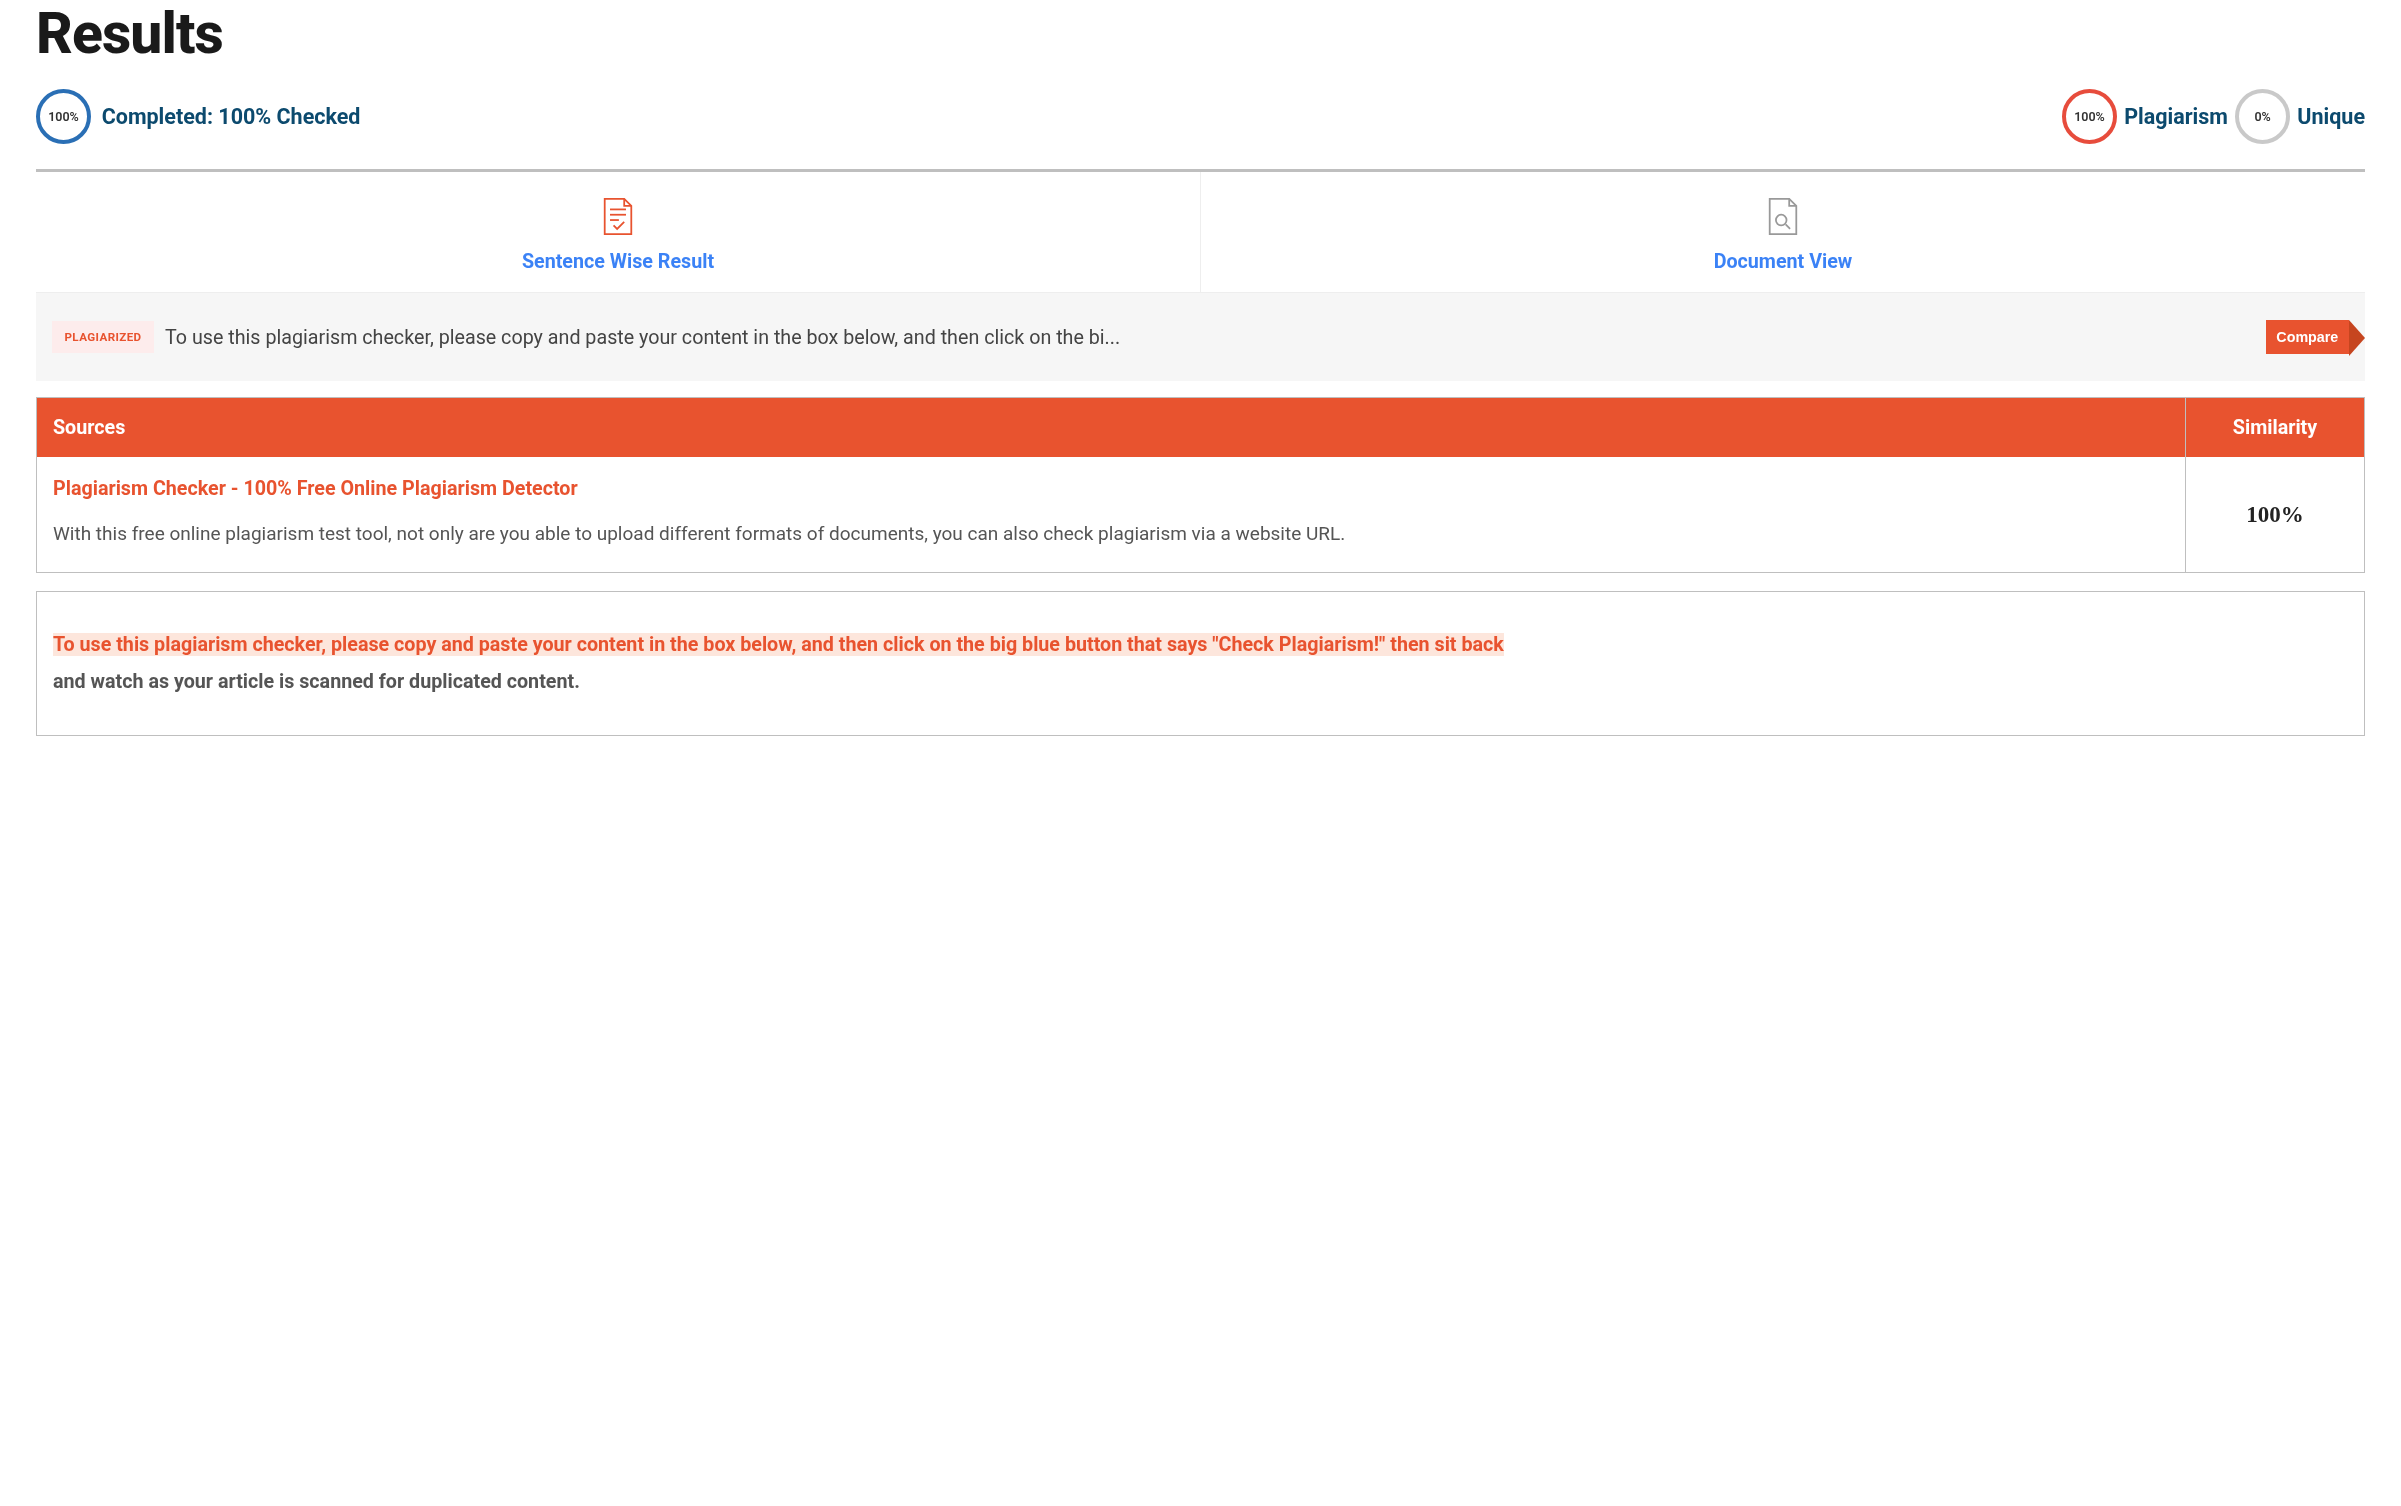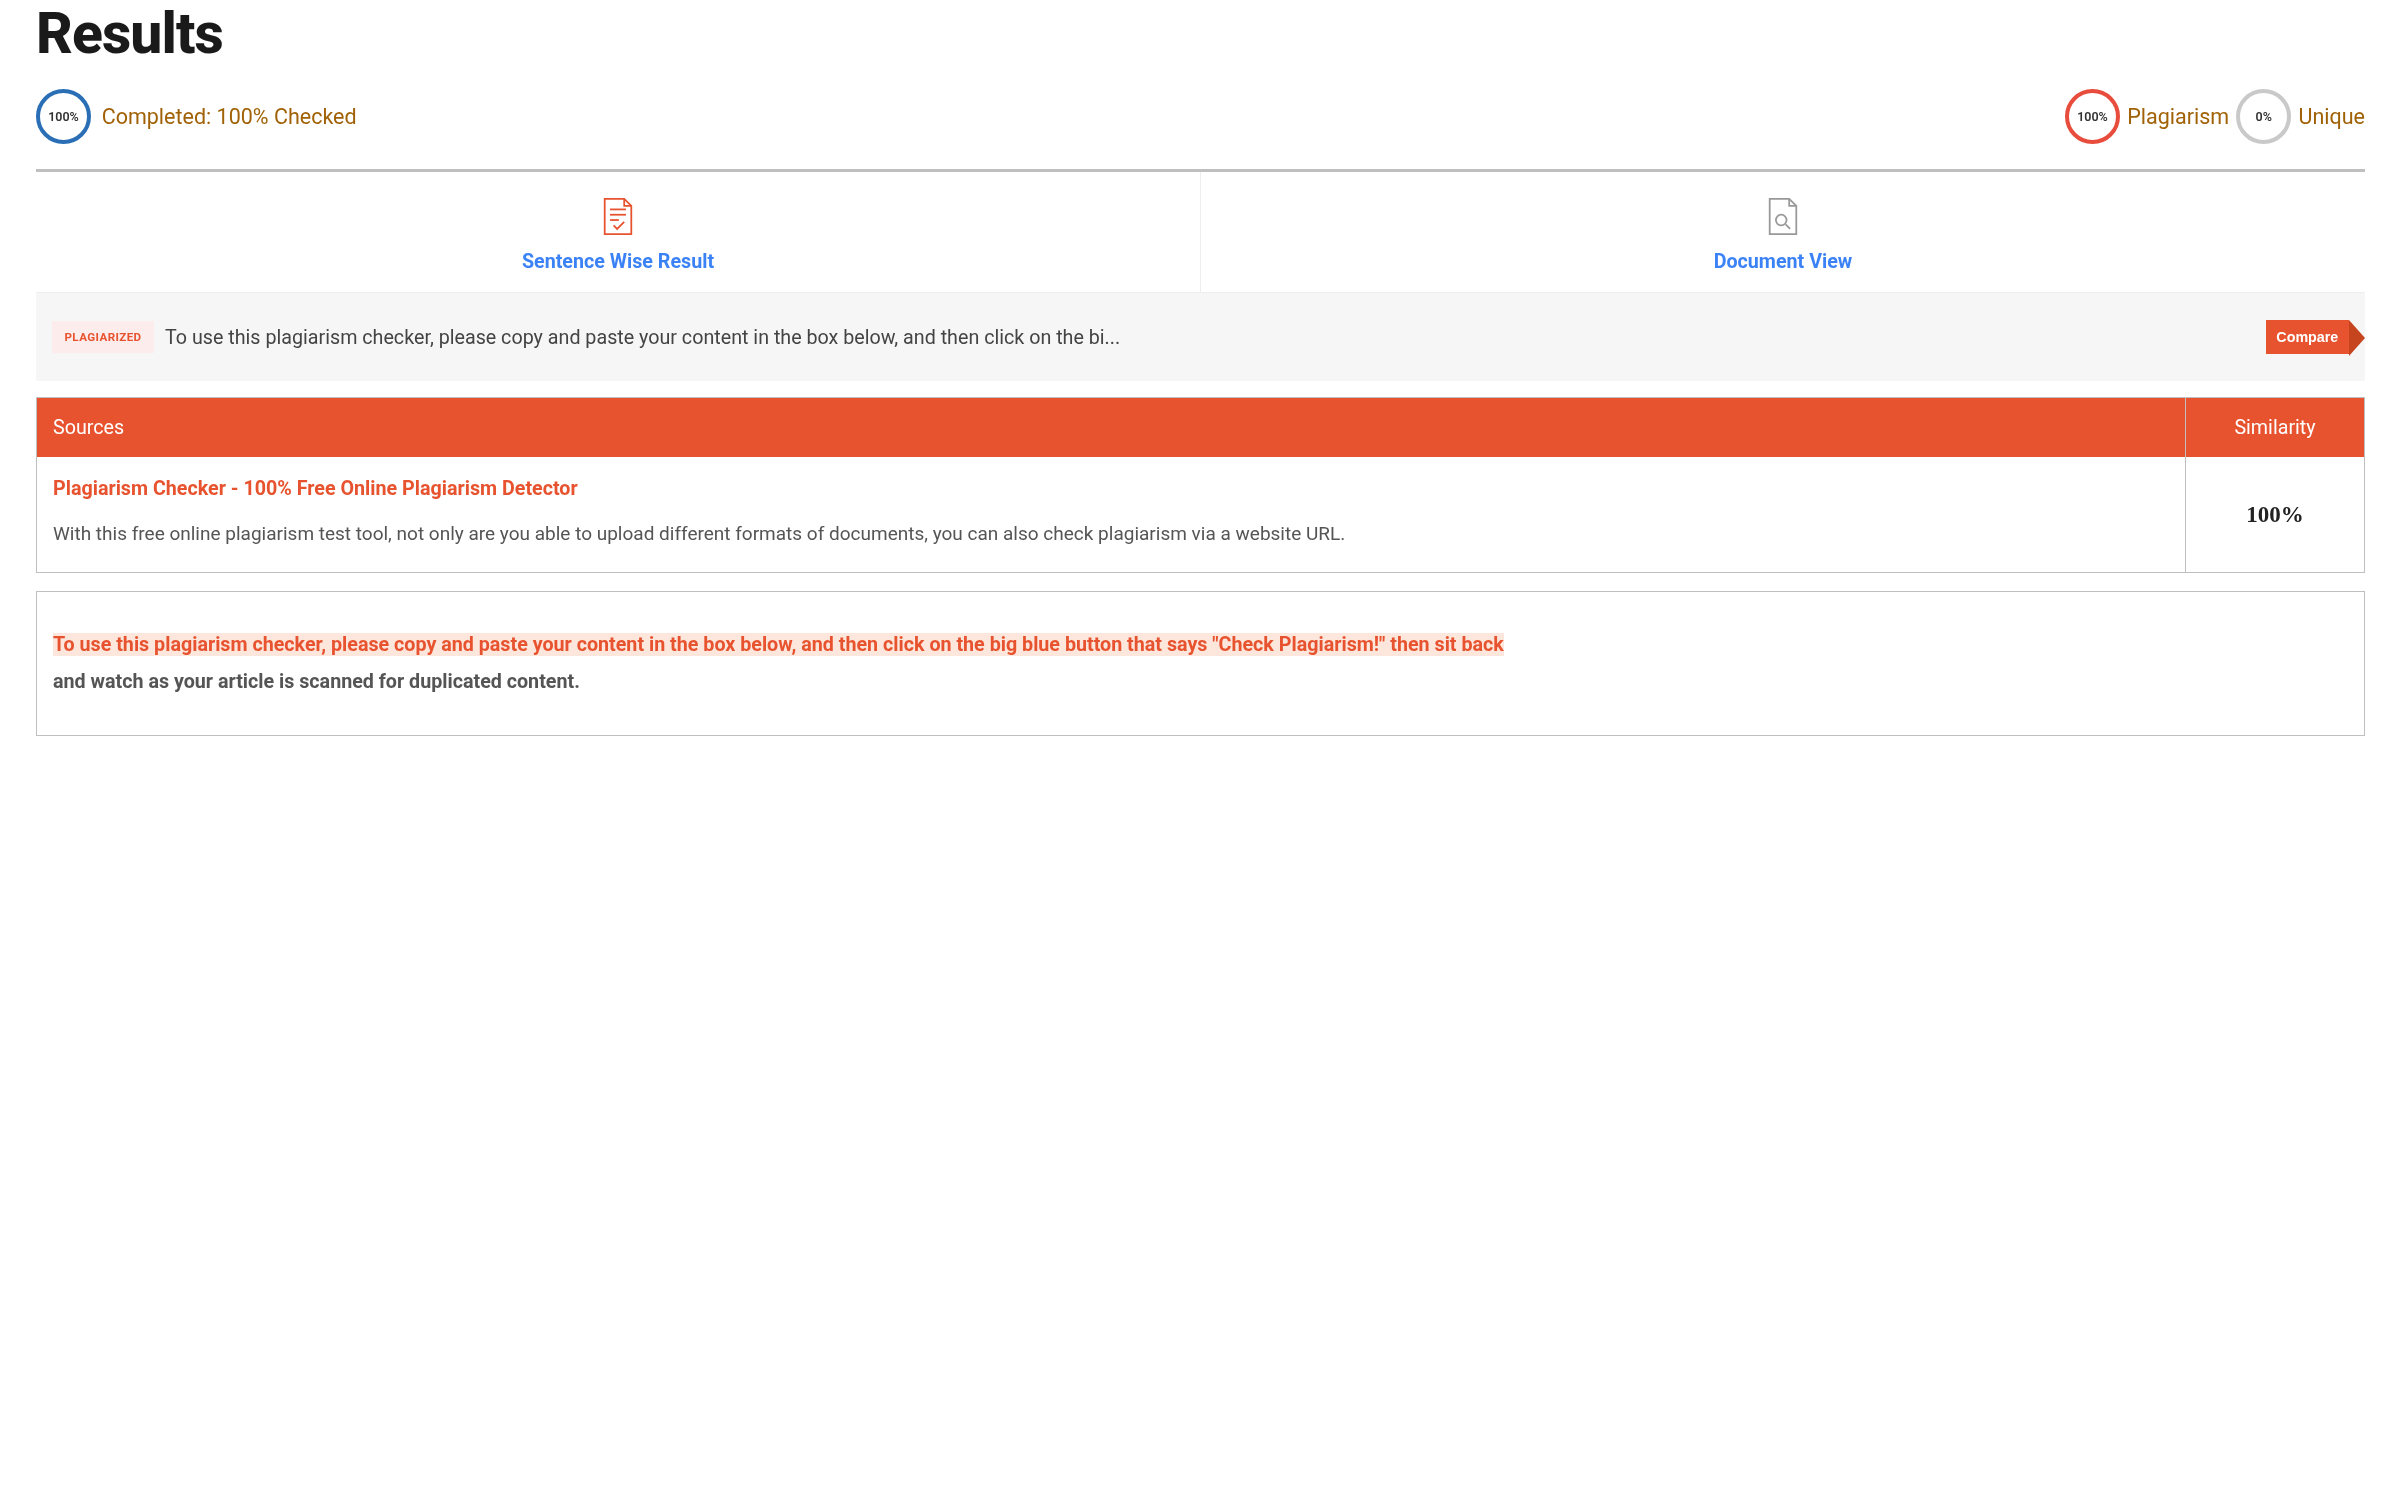--- a/index.html
+++ b/index.html
@@ -38,22 +38,22 @@
     font-size: 12.5px;
     font-weight: 600;
     position: relative;
     background: #fff;
   }
   .ring-blue { border: 4.5px solid #2a6fb5; color: #333; }
   .ring-red  { border: 4.5px solid #e74c3c; color: #333; }
   .ring-grey { border: 4.5px solid #c9c9c9; color: #333; }
   .stat-label {
     font-size: 21.5px;
-    color: #a16207;
-    font-weight: 400;
+    color: #0c4a6e;
+    font-weight: 700;
   }
   .hr {
     height: 3.6px;
     background: #bfbfbf;
     border: none;
     margin-bottom: 0;
   }
   .tabs {
     display: flex;
     border-bottom: 0.9px solid #eee;
@@ -129,21 +129,21 @@
   .sources-table {
     margin-top: 16px;
     border: 1.8px solid #bfbfbf;
     width: 100%;
     border-collapse: collapse;
   }
   .sources-table th {
     background: #e8532f;
     color: #fff;
     font-size: 19.7px;
-    font-weight: 400;
+    font-weight: 700;
     text-align: left;
     padding: 18px 16px;
   }
   .sources-table th + th,
   .sources-table td + td {
     border-left: 1.8px solid #bfbfbf;
   }
   .sources-table td {
     padding: 19.7px 16px;
     vertical-align: top;

